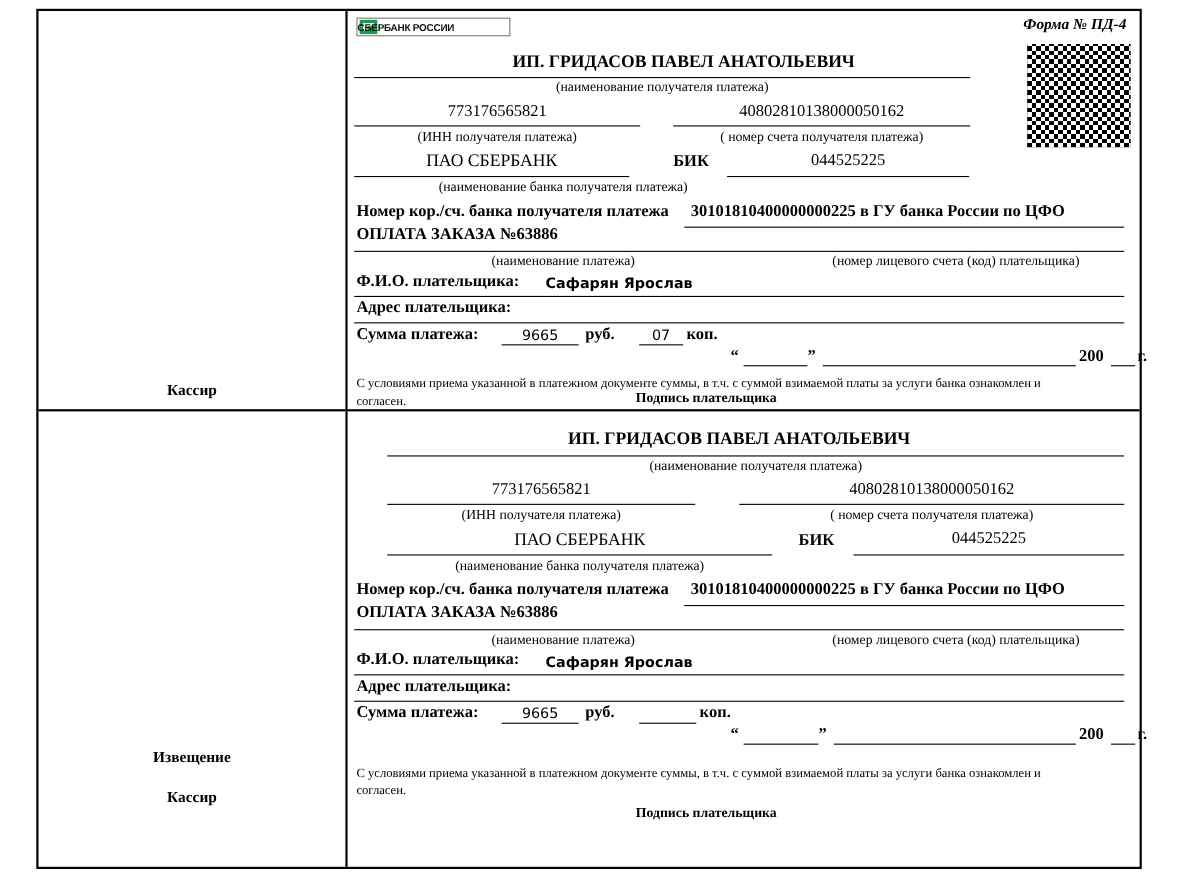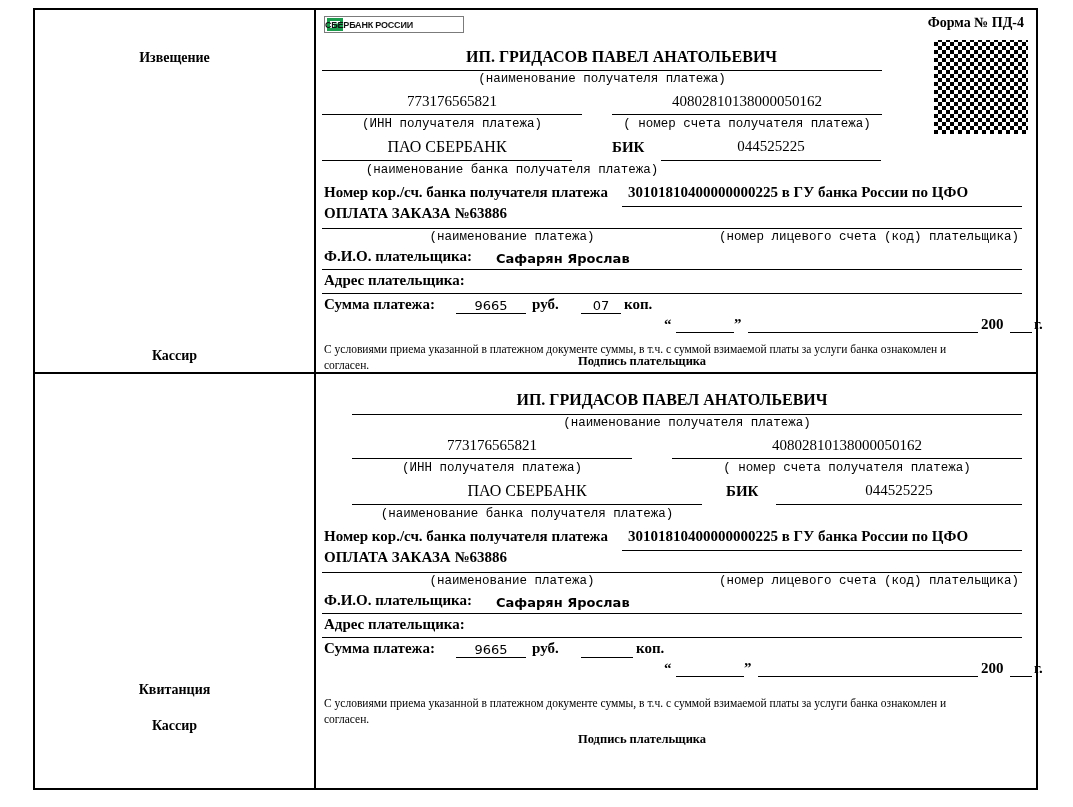--- a/index.html
+++ b/index.html
@@ -100,20 +100,21 @@
     font-weight: bold;
     letter-spacing: -0.2px;
     color: #111;
     white-space: nowrap;
   }
   .forma {
     position: absolute;
     right: 12px;
     top: 5px;
     font-weight: bold;
+    font-style: italic;
     font-size: 14px;
   }
   .qr {
     position: absolute;
     right: 8px;
     top: 30px;
     width: 94px;
     height: 94px;
     background:
       repeating-linear-gradient(90deg, #000 0 4px, #fff 4px 8px),
@@ -129,21 +130,20 @@
     position: absolute;
     white-space: nowrap;
     font-weight: bold;
   }
   .center {
     position: absolute;
     text-align: center;
   }
   .cap {
     font-size: 12.5px;
-    font-family: Liberation Mono, monospace;
   }
   .val {
     font-size: 15px;
   }
   .big {
     font-size: 16px;
     font-weight: bold;
   }
   .hand {
     font-family: "DejaVu Sans", sans-serif;
@@ -159,21 +159,20 @@
   }
 </style>
 </head>
 <body>
 
 <div class="page">
   <div class="form">
 
     <div class="half half-top">
       <div class="left-col">
-        <div class="lbl-bold lbl-izv">Извещение</div>
         <div class="lbl-bold lbl-kassir-top">Кассир</div>
       </div>
       <div class="right-col">
 
         <div class="sber-logo">
           <span class="mark"></span>
           <span class="txt">СБЕРБАНК РОССИИ</span>
         </div>
 
         <div class="forma">Форма № ПД-4</div>
@@ -231,21 +230,21 @@
         <div class="line" style="left:694px; top:322px; width:22px;"></div>
         <div class="txt val" style="left:718px; top:306px;">г.</div>
 
         <div class="cond" style="left:8px; top:332px; width:640px;">С условиями приема указанной в платежном документе суммы, в т.ч. с суммой взимаемой платы за услуги банка ознакомлен и согласен.</div>
         <div class="txt small" style="left:262px; top:344px; font-weight:bold; font-size:12.5px;">Подпись плательщика</div>
       </div>
     </div>
 
     <div class="half half-bottom">
       <div class="left-col">
-        <div class="lbl-bold" style="top:308px;">Квитанция</div>
+        <div class="lbl-bold" style="top:308px;">Извещение</div>
         <div class="lbl-bold" style="top:344px;">Кассир</div>
       </div>
       <div class="right-col">
 
         <div class="center big" style="left:6px; top:17px; width:700px;">ИП. ГРИДАСОВ ПАВЕЛ АНАТОЛЬЕВИЧ</div>
         <div class="line" style="left:36px; top:40px; width:670px;"></div>
         <div class="center cap" style="left:36px; top:42px; width:670px;">(наименование получателя платежа)</div>
 
         <div class="center val" style="left:36px; top:63px; width:280px;">773176565821</div>
         <div class="line" style="left:36px; top:84px; width:280px;"></div>

